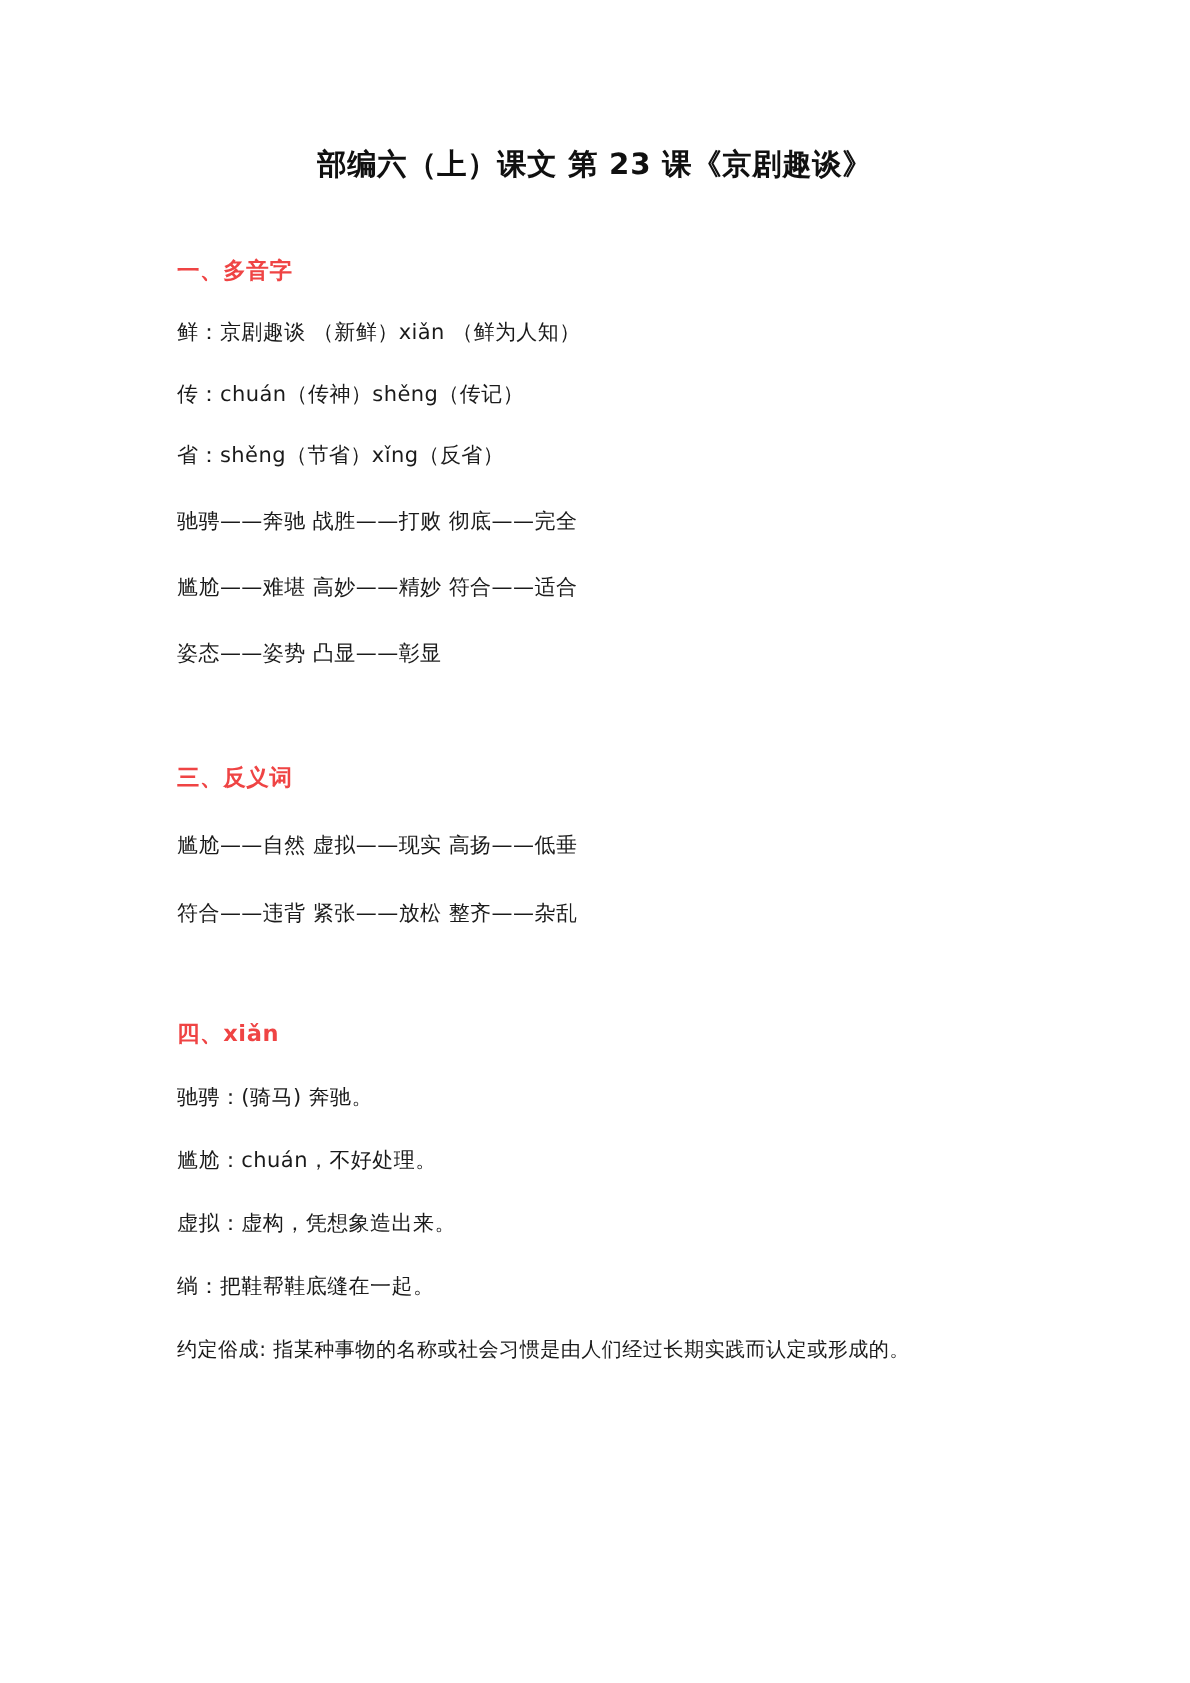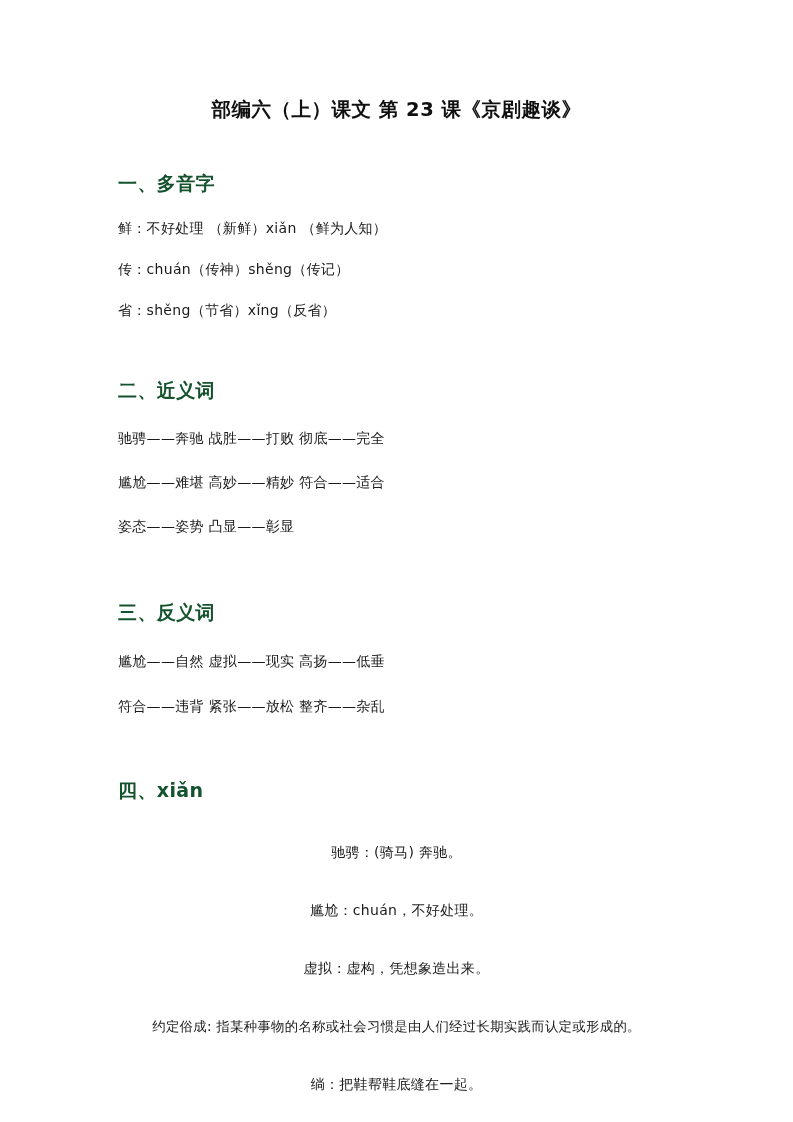--- a/index.html
+++ b/index.html
@@ -27,71 +27,70 @@
     text-align: center;
     font-size: 19.5px;
     font-weight: bold;
     letter-spacing: 0.5px;
     color: #101010;
   }
   .section {
     margin-top: 0;
   }
   .section-heading {
-    font-size: 19px;
+    font-size: 15px;
     font-weight: bold;
-    color: #14532d;
+    color: #ef4444;
     letter-spacing: 0.4px;
   }
   .line {
     font-size: 14px;
     color: #1a1a1a;
     letter-spacing: 0.3px;
     white-space: pre-wrap;
   }
   
   #sec1-heading { margin-top: 48px; }
   .sec1-line { margin-top: 23px; }
   #sec2-heading { margin-top: 58px; }
   .sec2-line { margin-top: 26px; }
   #sec3-heading { margin-top: 64px; }
   .sec3-line { margin-top: 27px; }
   #sec4-heading { margin-top: 62px; }
-  .sec4-line { margin-top: 40px; text-align: center; }
+  .sec4-line { margin-top: 24px; }
   .sec4-line.small { font-size: 13.4px; }
 </style>
 </head>
 <body>
 
 <div class="page">
 
   <h1 class="doc-title">部编六（上）课文 第 23 课《京剧趣谈》</h1>
 
   <div class="section">
     <div class="section-heading" id="sec1-heading">一、多音字</div>
-    <div class="line sec1-line">鲜：不好处理 （新鲜）xiǎn （鲜为人知）</div>
+    <div class="line sec1-line">鲜：京剧趣谈 （新鲜）xiǎn （鲜为人知）</div>
     <div class="line sec1-line">传：chuán（传神）shěng（传记）</div>
     <div class="line sec1-line">省：shěng（节省）xǐng（反省）</div>
   </div>
 
   <div class="section">
-    <div class="section-heading" id="sec2-heading">二、近义词</div>
     <div class="line sec2-line">驰骋——奔驰 战胜——打败 彻底——完全</div>
     <div class="line sec2-line">尴尬——难堪 高妙——精妙 符合——适合</div>
     <div class="line sec2-line">姿态——姿势 凸显——彰显</div>
   </div>
 
   <div class="section">
     <div class="section-heading" id="sec3-heading">三、反义词</div>
     <div class="line sec3-line">尴尬——自然 虚拟——现实 高扬——低垂</div>
     <div class="line sec3-line">符合——违背 紧张——放松 整齐——杂乱</div>
   </div>
 
   <div class="section">
     <div class="section-heading" id="sec4-heading">四、xiǎn</div>
     <div class="line sec4-line">驰骋：(骑马) 奔驰。</div>
     <div class="line sec4-line">尴尬：chuán，不好处理。</div>
     <div class="line sec4-line">虚拟：虚构，凭想象造出来。</div>
+    <div class="line sec4-line">绱：把鞋帮鞋底缝在一起。</div>
     <div class="line sec4-line small">约定俗成: 指某种事物的名称或社会习惯是由人们经过长期实践而认定或形成的。</div>
-    <div class="line sec4-line">绱：把鞋帮鞋底缝在一起。</div>
   </div>
 
 </div>
 
 </body></html>

